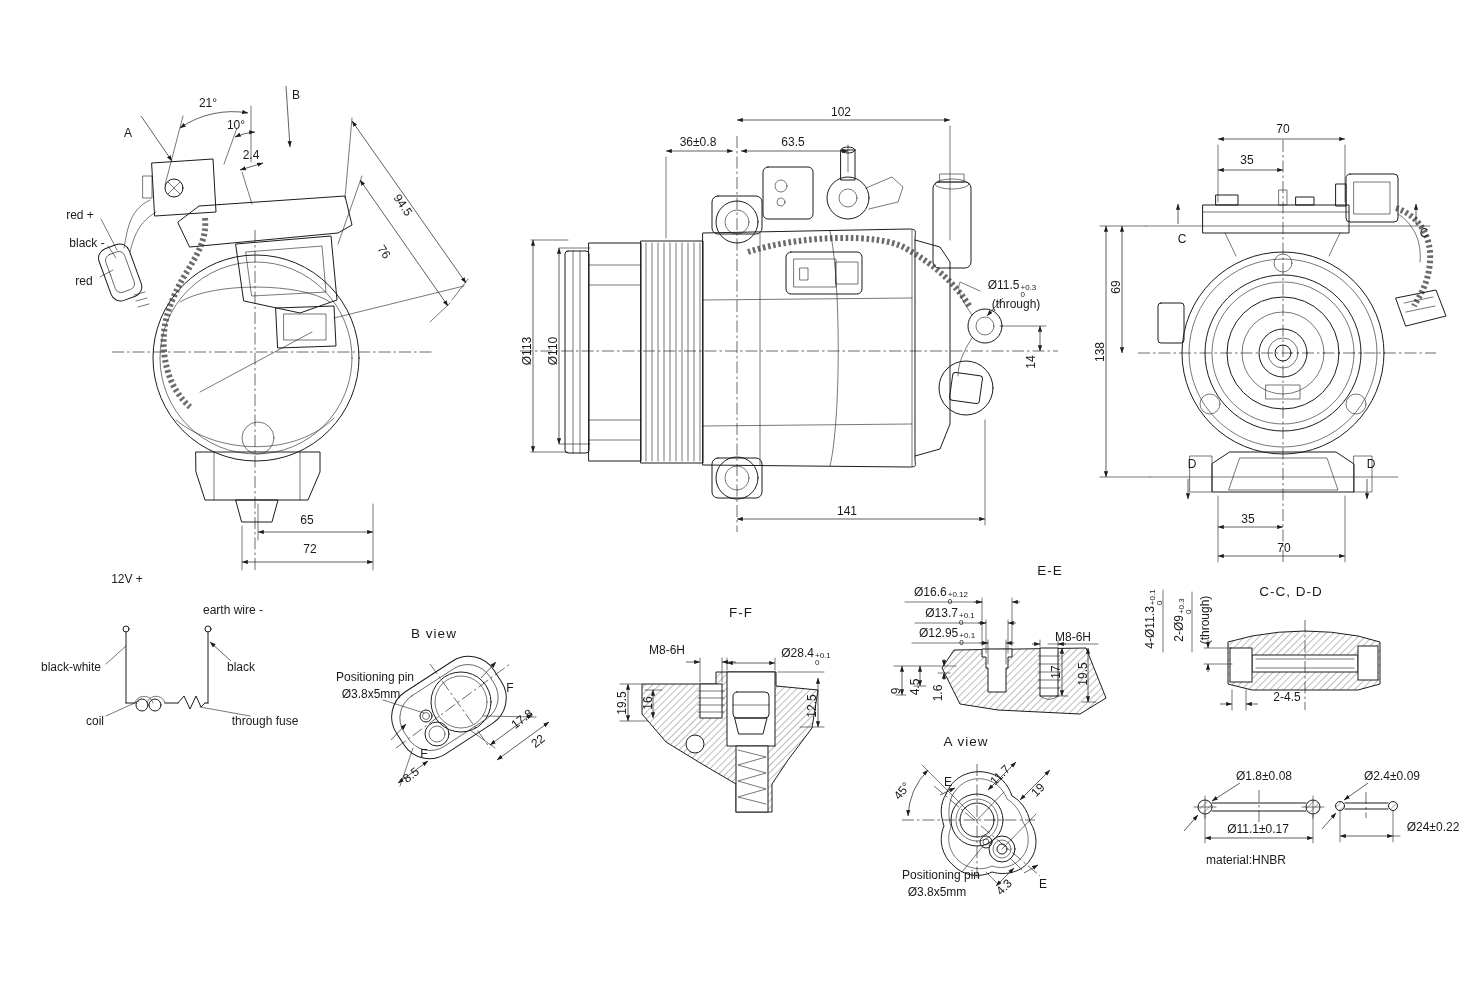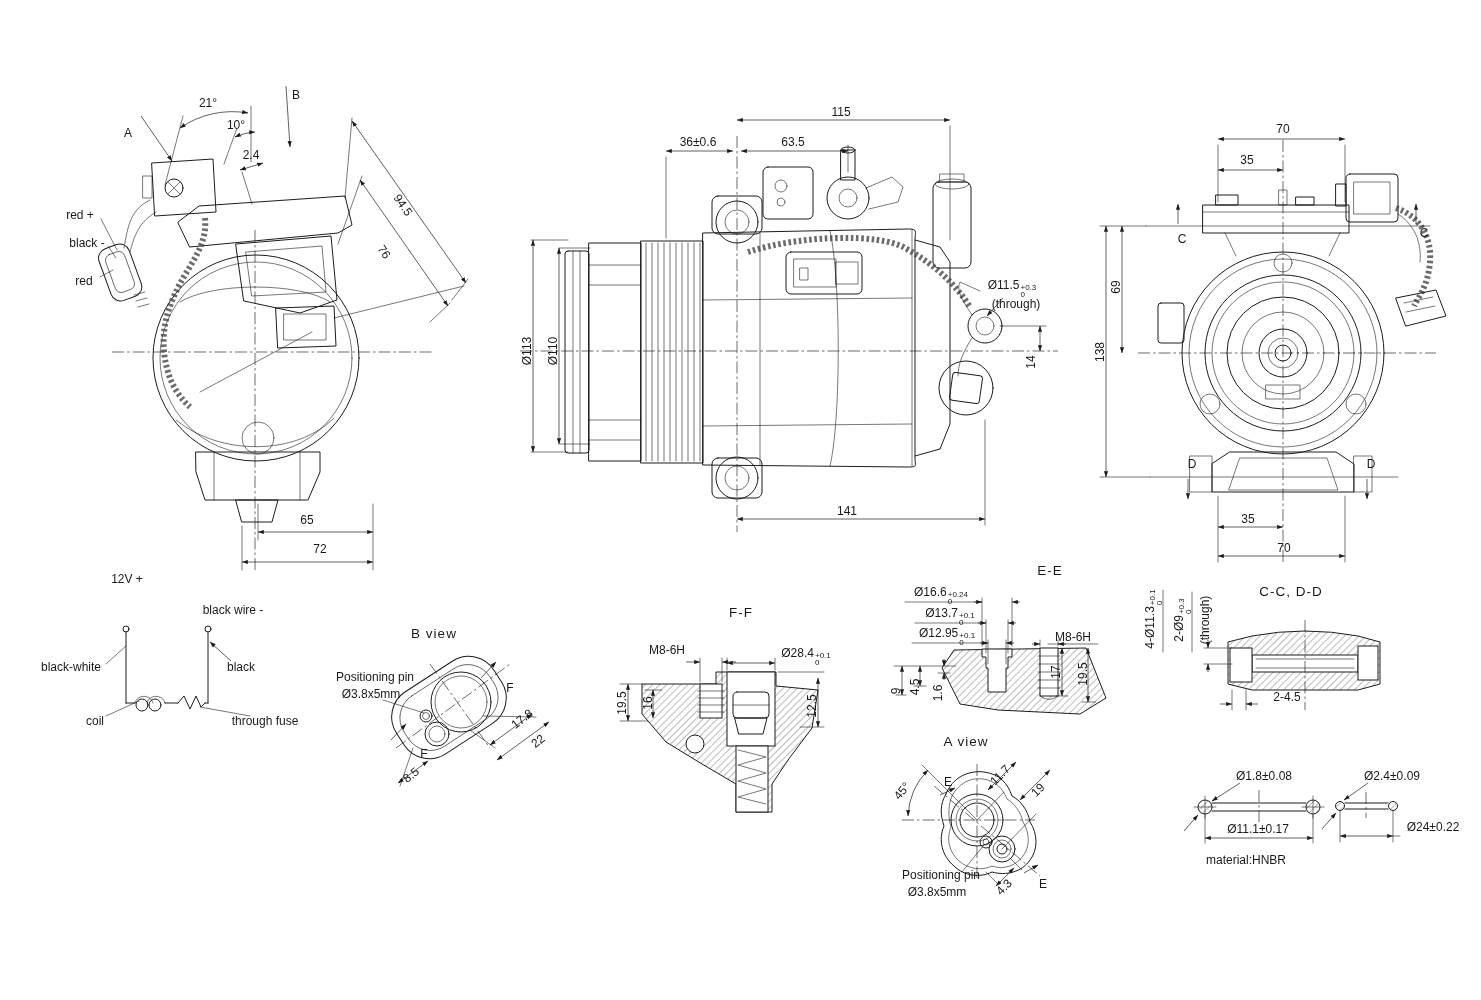--- a/index.html
+++ b/index.html
@@ -406,24 +406,24 @@
   <span class="lbl" style="left:296px;top:95px">B</span>
   <span class="lbl" style="left:208px;top:103px">21°</span>
   <span class="lbl" style="left:236px;top:125px">10°</span>
   <span class="lbl" style="left:251px;top:155px">2.4</span>
   <span class="lbl" style="left:403px;top:205px;transform:translate(-50%,-50%) rotate(55deg)">94.5</span>
   <span class="lbl" style="left:384px;top:252px;transform:translate(-50%,-50%) rotate(55deg)">76</span>
   <span class="lbl" style="left:80px;top:215px">red +</span>
   <span class="lbl" style="left:87px;top:243px">black -</span>
   <span class="lbl" style="left:84px;top:281px">red</span>
   <span class="lbl" style="left:307px;top:520px">65</span>
-  <span class="lbl" style="left:320px;top:549px">72</span>
-
-  <span class="lbl" style="left:841px;top:112px">115</span>
-  <span class="lbl" style="left:698px;top:142px">36±0.6</span>
+  <span class="lbl" style="left:310px;top:549px">72</span>
+
+  <span class="lbl" style="left:841px;top:112px">102</span>
+  <span class="lbl" style="left:698px;top:142px">36±0.8</span>
   <span class="lbl" style="left:793px;top:142px">63.5</span>
   <span class="lbl" style="left:527px;top:351px;transform:translate(-50%,-50%) rotate(-90deg)">Ø113</span>
   <span class="lbl" style="left:553px;top:351px;transform:translate(-50%,-50%) rotate(-90deg)">Ø110</span>
   <div class="lbl" style="left:1012px;top:288px">
     <span>Ø11.5</span><span class="tst">
           <span>+0.3</span>
           <span>0</span>
         </span>
   </div>
   <span class="lbl" style="left:1016px;top:304px">(through)</span>
@@ -435,21 +435,21 @@
   <span class="lbl" style="left:1182px;top:239px">C</span>
   <span class="lbl" style="left:1424px;top:233px">C</span>
   <span class="lbl" style="left:1116px;top:287px;transform:translate(-50%,-50%) rotate(-90deg)">69</span>
   <span class="lbl" style="left:1100px;top:352px;transform:translate(-50%,-50%) rotate(-90deg)">138</span>
   <span class="lbl" style="left:1192px;top:464px">D</span>
   <span class="lbl" style="left:1371px;top:464px">D</span>
   <span class="lbl" style="left:1248px;top:519px">35</span>
   <span class="lbl" style="left:1284px;top:548px">70</span>
 
   <span class="lbl" style="left:127px;top:579px">12V +</span>
-  <span class="lbl" style="left:233px;top:610px">black wire -</span>
+  <span class="lbl" style="left:233px;top:610px">earth wire -</span>
   <span class="lbl" style="left:71px;top:667px">black-white</span>
   <span class="lbl" style="left:241px;top:667px">black</span>
   <span class="lbl" style="left:95px;top:721px">coil</span>
   <span class="lbl" style="left:265px;top:721px">through fuse</span>
 
   <span class="lbl ttl" style="left:434px;top:634px">B view</span>
   <span class="lbl" style="left:375px;top:677px">Positioning pin</span>
   <span class="lbl" style="left:371px;top:694px">Ø3.8x5mm</span>
   <span class="lbl" style="left:510px;top:688px">F</span>
   <span class="lbl" style="left:424px;top:754px">F</span>
@@ -465,21 +465,21 @@
           <span>0</span>
         </span>
   </div>
   <span class="lbl" style="left:622px;top:703px;transform:translate(-50%,-50%) rotate(-90deg)">19.5</span>
   <span class="lbl" style="left:648px;top:703px;transform:translate(-50%,-50%) rotate(-90deg)">16</span>
   <span class="lbl" style="left:812px;top:706px;transform:translate(-50%,-50%) rotate(-90deg)">12.5</span>
 
   <span class="lbl ttl" style="left:1050px;top:571px">E-E</span>
   <div class="lbl" style="left:941px;top:595px">
     <span>Ø16.6</span><span class="tst">
-          <span>+0.24</span>
+          <span>+0.12</span>
           <span>0</span>
         </span>
   </div>
   <div class="lbl" style="left:950px;top:616px">
     <span>Ø13.7</span><span class="tst">
           <span>+0.1</span>
           <span>0</span>
         </span>
   </div>
   <div class="lbl" style="left:947px;top:636px">

